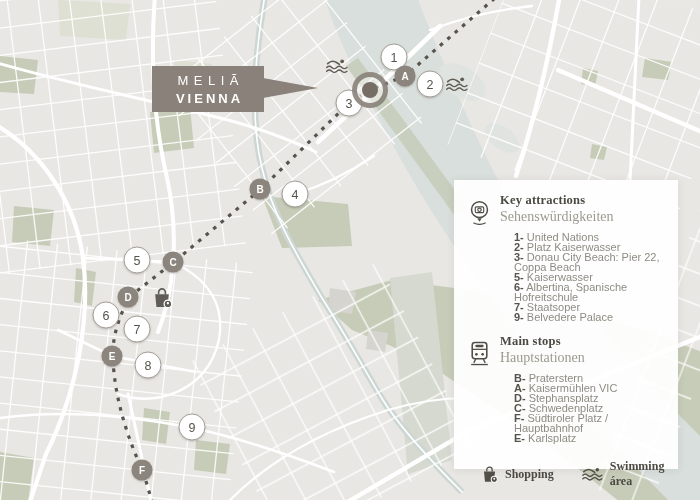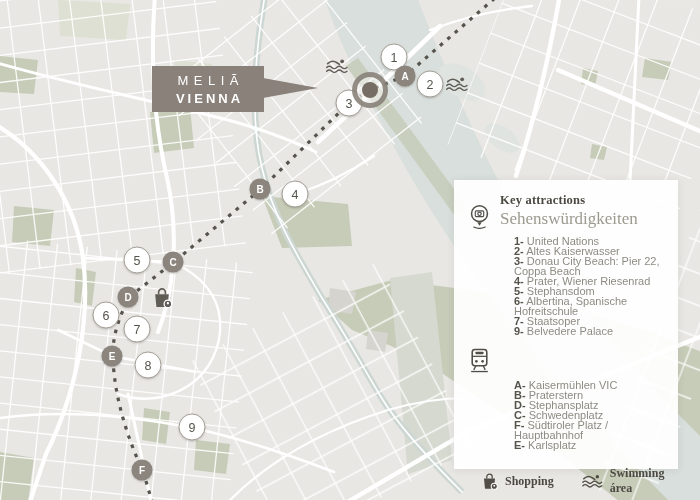--- a/index.html
+++ b/index.html
@@ -34,21 +34,21 @@
                border-top:10px solid transparent;border-bottom:10px solid transparent;}
 
   
   .legend{position:absolute;left:454px;top:180px;width:224px;height:289px;z-index:5;
           background:rgba(255,255,255,.94);box-sizing:border-box;padding:13px 12px 10px 14px;
           box-shadow:0 1px 8px rgba(60,57,50,.10);}
   .sec-head{display:flex;gap:9px;align-items:flex-end;}
   .sec-ico{width:23px;height:25px;color:#514e47;flex:none;}
   .sec-head h3{margin:0;font-family:"Liberation Serif",serif;font-size:12.5px;
                font-weight:700;color:#4b4942;letter-spacing:.2px;}
-  .sec-head .sub{font-family:"Liberation Serif",serif;font-size:17px;color:#9c998f;margin-top:1px;}
+  .sec-head .sub{font-family:"Liberation Serif",serif;font-size:14px;color:#9c998f;margin-top:1px;}
   .legend ul{list-style:none;margin:7px 0 12px 0;padding:0 0 0 46px;}
   .legend li{font-size:11px;line-height:10px;color:#8e8b83;}
   .legend li b{color:#56534b;font-weight:700;}
   .legend-foot{display:flex;align-items:center;gap:28px;margin:16px 0 8px 13px;}
   .foot-item{display:flex;align-items:center;gap:7px;
              font-family:"Liberation Serif",serif;font-size:12px;font-weight:700;color:#4b4942;}
   .foot-ico{color:#514e47;flex:none;}
 </style>
 </head>
 <body>
@@ -404,48 +404,51 @@
           </svg>
         <div>
           <h3>Key attractions</h3>
           <div class="sub">Sehenswürdigkeiten</div>
         </div>
       </div>
       <ul>
 
           <li><b>1-</b> <span>United Nations</span></li>
 
-          <li><b>2-</b> <span>Altes Kaiserwasser</span></li>
+          <li><b>2-</b> <span>Platz Kaiserwasser</span></li>
 
           <li><b>3-</b> <span>Donau City Beach: Pier 22, Coppa Beach</span></li>
 
-          <li><b>4-</b> <span>Prater, Wiener Riesenrad</span></li>
-
-          <li><b>5-</b> <span>Stephansdom</span></li>
+
+          <li><b>5-</b> <span>Kaiserwasser</span></li>
 
           <li><b>6-</b> <span>Albertina, Spanische Hofreitschule</span></li>
 
           <li><b>7-</b> <span>Staatsoper</span></li>
 
 
           <li><b>9-</b> <span>Belvedere Palace</span></li>
         </ul>
     </section>
 
     <section>
       <div class="sec-head">
         <svg class="sec-ico">
             <use href="#icon-train"></use>
           </svg>
+        <div>
+          <h3>Main stops</h3>
+          <div class="sub">Hauptstationen</div>
+        </div>
       </div>
       <ul>
 
+          <li><b>B-</b> <span>Praterstern</span></li>
+
           <li><b>A-</b> <span>Kaisermühlen VIC</span></li>
-
-          <li><b>B-</b> <span>Praterstern</span></li>
 
           <li><b>D-</b> <span>Stephansplatz</span></li>
 
           <li><b>C-</b> <span>Schwedenplatz</span></li>
 
           <li><b>F-</b> <span>Südtiroler Platz / Hauptbahnhof</span></li>
 
           <li><b>E-</b> <span>Karlsplatz</span></li>
         </ul>
     </section>

